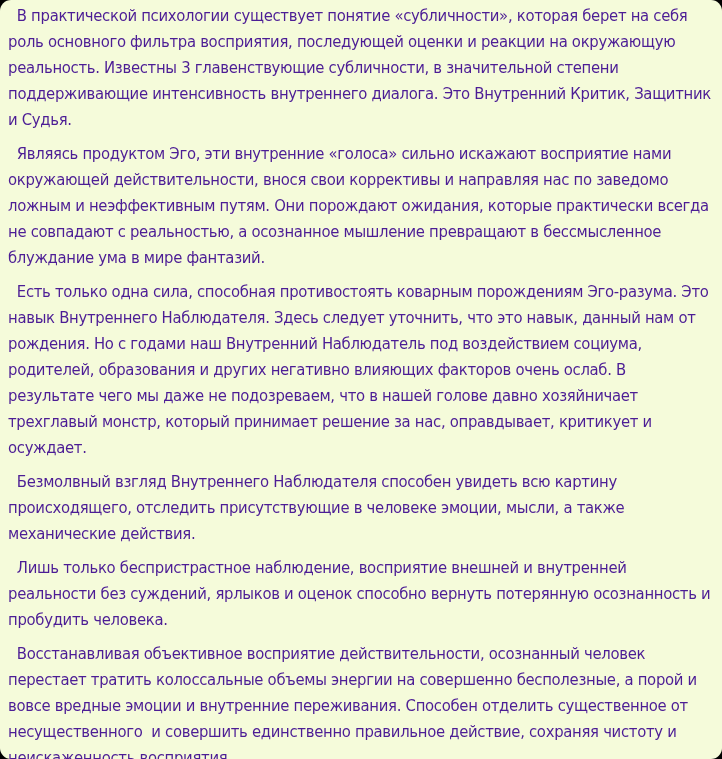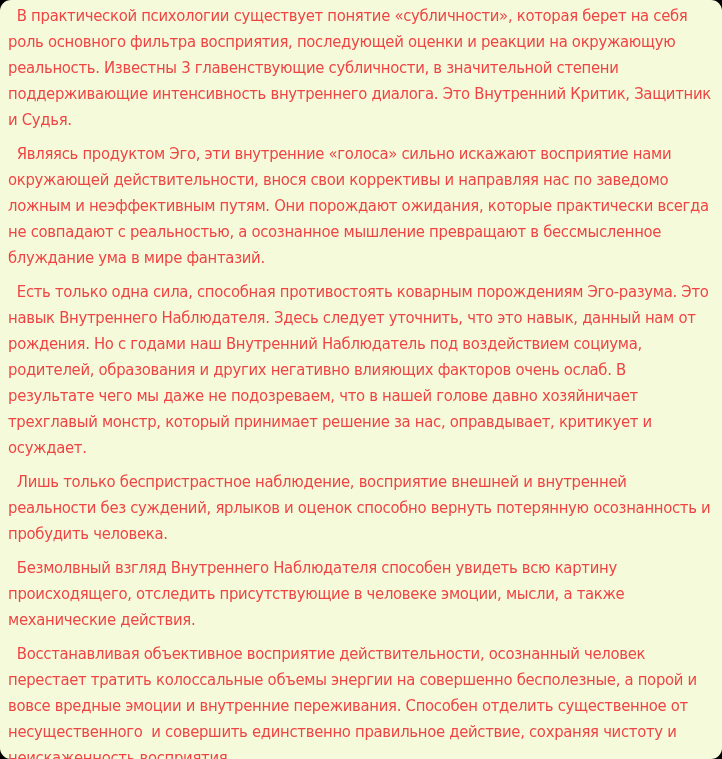--- a/index.html
+++ b/index.html
@@ -17,28 +17,28 @@
     padding: 3px 8px 0 8px;
     overflow: hidden;
     font-family: "DejaVu Sans", "Liberation Sans", sans-serif;
     font-stretch: condensed;
   }
   .page p {
     margin: 0 0 8px 0;
     font-size: 16.5px;
     line-height: 26px;
     letter-spacing: -0.3px;
-    color: #ef4444;
+    color: #4c1d95;
     white-space: pre-wrap;       
     text-align: left;
   }
 </style>
 </head>
 <body>
 
 <div class="page">
   <p>  В практической психологии существует понятие «субличности», которая берет на себя роль основного фильтра восприятия, последующей оценки и реакции на окружающую реальность. Известны 3 главенствующие субличности, в значительной степени поддерживающие интенсивность внутреннего диалога. Это Внутренний Критик, Защитник и Судья.</p>
   <p>  Являясь продуктом Эго, эти внутренние «голоса» сильно искажают восприятие нами окружающей действительности, внося свои коррективы и направляя нас по заведомо ложным и неэффективным путям. Они порождают ожидания, которые практически всегда не совпадают с реальностью, а осознанное мышление превращают в бессмысленное блуждание ума в мире фантазий.</p>
   <p>  Есть только одна сила, способная противостоять коварным порождениям Эго-разума. Это навык Внутреннего Наблюдателя. Здесь следует уточнить, что это навык, данный нам от рождения. Но с годами наш Внутренний Наблюдатель под воздействием социума, родителей, образования и других негативно влияющих факторов очень ослаб. В результате чего мы даже не подозреваем, что в нашей голове давно хозяйничает трехглавый монстр, который принимает решение за нас, оправдывает, критикует и осуждает.</p>
+  <p>  Безмолвный взгляд Внутреннего Наблюдателя способен увидеть всю картину происходящего, отследить присутствующие в человеке эмоции, мысли, а также механические действия.</p>
   <p>  Лишь только беспристрастное наблюдение, восприятие внешней и внутренней реальности без суждений, ярлыков и оценок способно вернуть потерянную осознанность и пробудить человека.</p>
-  <p>  Безмолвный взгляд Внутреннего Наблюдателя способен увидеть всю картину происходящего, отследить присутствующие в человеке эмоции, мысли, а также механические действия.</p>
   <p>  Восстанавливая объективное восприятие действительности, осознанный человек перестает тратить колоссальные объемы энергии на совершенно бесполезные, а порой и вовсе вредные эмоции и внутренние переживания. Способен отделить существенное от несущественного  и совершить единственно правильное действие, сохраняя чистоту и неискаженность восприятия.</p>
 </div>
 
 </body></html>

